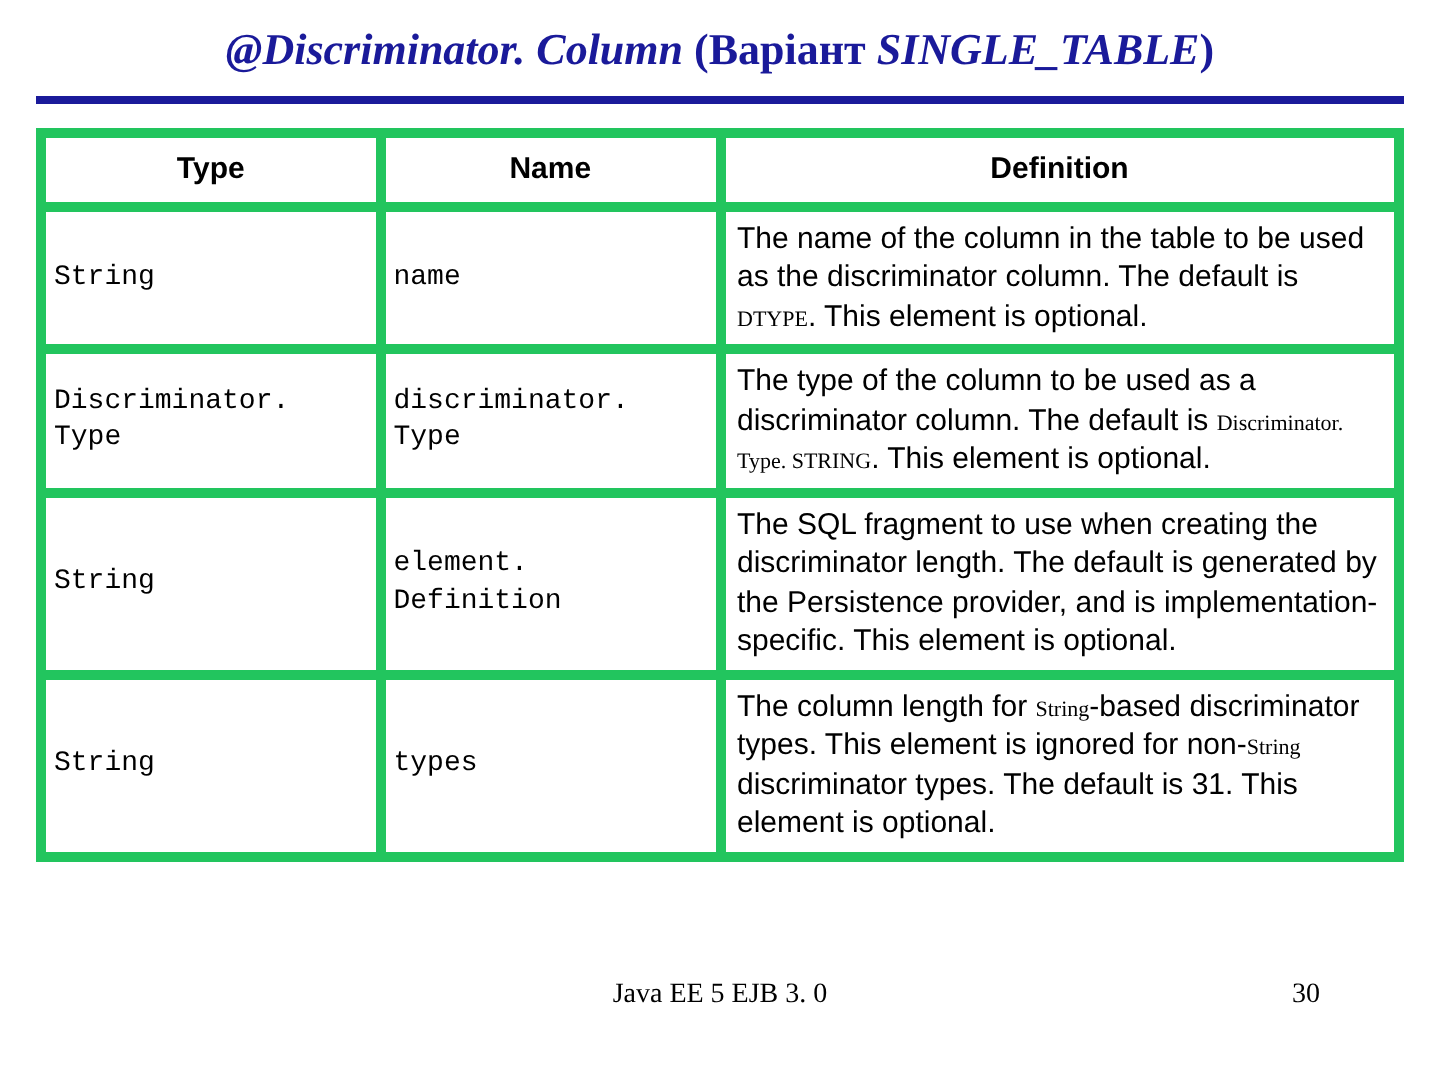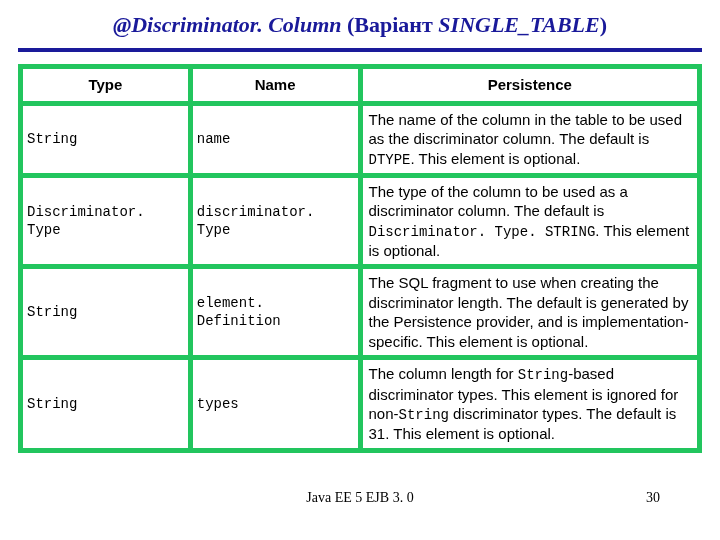--- a/index.html
+++ b/index.html
@@ -62,22 +62,22 @@
     font-size: 14px;
     padding: 4px 4px;
     vertical-align: middle;
     word-break: break-word;
   }
   td.desc {
     font-family: Arial, sans-serif;
     padding: 4px 6px;
   }
   td.desc code {
-    font-family: Liberation Mono, monospace;
-    font-size: 14px;
+    font-family: Liberation Serif, serif;
+    font-size: 11px;
   }
   .footer {
     position: absolute;
     bottom: 14px;
     left: 0;
     width: 720px;
     font-family: "Times New Roman", serif;
     font-size: 14px;
     color: #000;
   }
@@ -106,21 +106,21 @@
   <table>
     <colgroup>
         <col class="c1">
         <col class="c2">
         <col class="c3">
       </colgroup>
     <thead>
       <tr>
         <th>Type</th>
         <th>Name</th>
-        <th>Persistence</th>
+        <th>Definition</th>
       </tr>
     </thead>
     <tbody>
       <tr>
         <td class="code">String</td>
         <td class="code">name</td>
         <td class="desc"><span>The name of the column in the table to be used as the discriminator column. The default is </span><code>DTYPE</code><span>. This element is optional.</span></td>
       </tr>
       <tr>
         <td class="code">Discriminator. Type</td>

